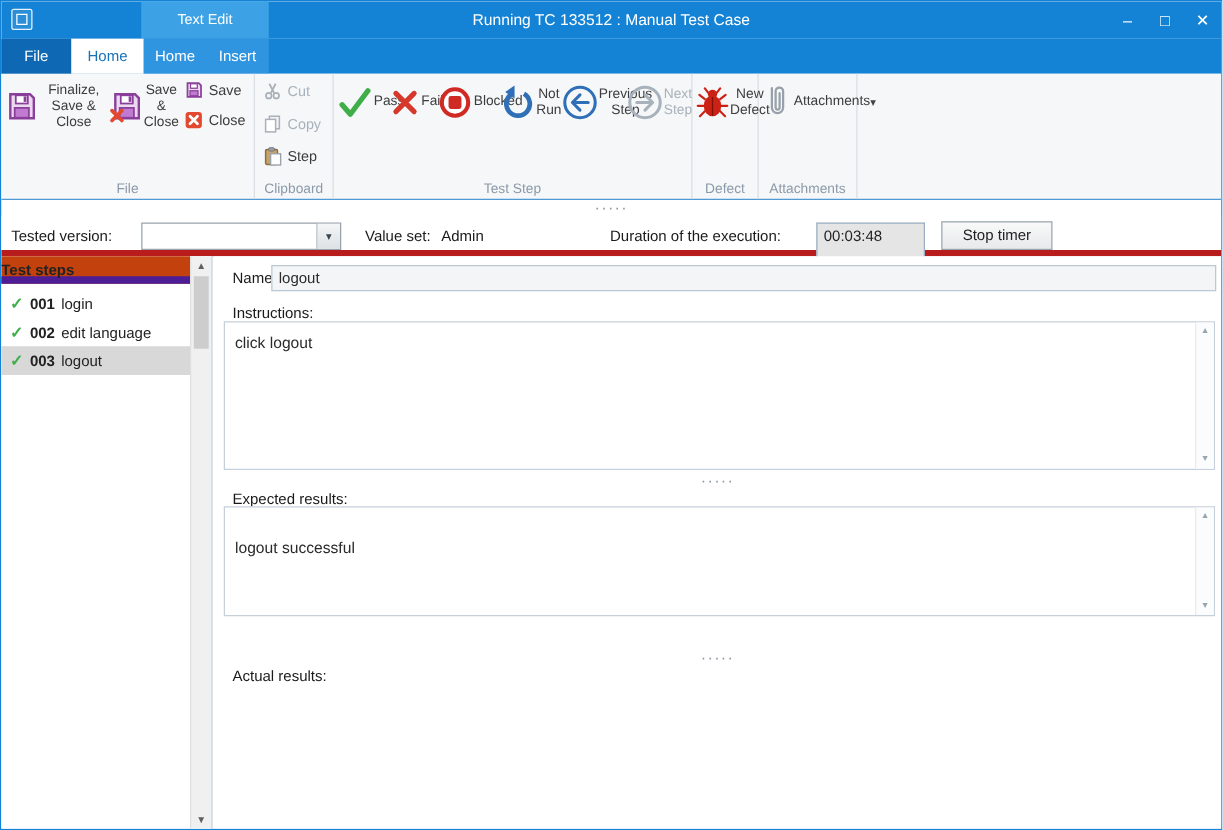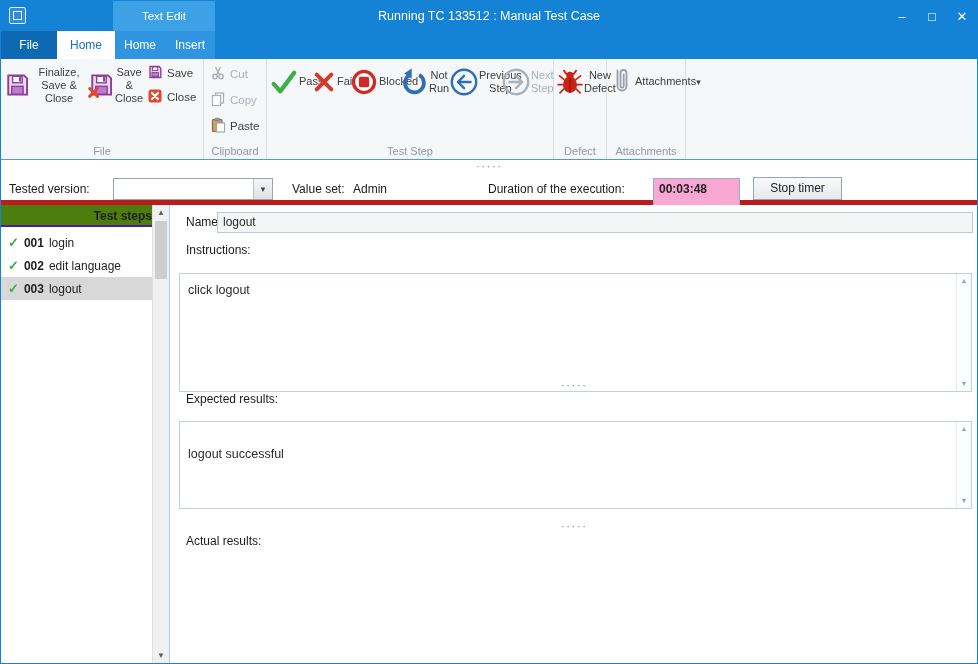--- a/index.html
+++ b/index.html
@@ -41,42 +41,42 @@
   
   .hsplit { position:absolute; left:0; right:0; text-align:center; color:#8d97a1; font-size:13px; letter-spacing:1px; height:13px; line-height:11px; }
   .split1 { top:159px; }
 
   
   .formrow { position:absolute; top:172px; left:0; right:0; height:32px; background:#fff; border-bottom:5px solid #b91c1c; }
   .frm-lbl { position:absolute; top:9px; font-size:12px; color:#1a1a1a; }
   .combo { position:absolute; left:112px; top:5px; width:160px; height:22px; background:#fff; border:1px solid #98a3ab; }
   .combo-val { position:absolute; left:4px; top:3px; font-size:12px; }
   .combo-btn { position:absolute; right:0; top:0; width:19px; height:100%; background:linear-gradient(#f4f5f6,#dde2e6); border-left:1px solid #b9c0c6; text-align:center; font-size:9px; color:#3c4650; line-height:20px; }
-  .input-duration { position:absolute; left:652px; top:5px; width:87px; height:32px; border:1px solid #9ab0c2; background:#f9a8d4; line-height:20px; padding:0 5px; font-size:12px;font-weight:bold; }
+  .input-duration { position:absolute; left:652px; top:5px; width:87px; height:32px; border:1px solid #9ab0c2; background:#e5e5e5; line-height:20px; padding:0 5px; font-size:12px; }
   .btn-stop { position:absolute; left:752px; top:4px; width:89px; height:23px; border:1px solid #97a4ad; background:linear-gradient(#f9f9f9,#e7e9eb); text-align:center; line-height:21px; font-size:12px; color:#222; }
 
   
   .content { position:absolute; top:204px; bottom:0; left:0; right:0; }
 
   .steps-panel { position:absolute; left:0; top:0; bottom:0; width:169px; background:#fff; border-right:1px solid #b9cad8; }
-  .steps-header { height:22px; line-height:22px; text-align:right; font-weight:bold; font-size:12px; background:#4d7c0f; border-bottom:2px solid #4c1d95; margin-right:17px; }
+  .steps-header { height:22px; line-height:22px; text-align:left; font-weight:bold; font-size:12px; background:#c2410c; border-bottom:6px solid #4c1d95; margin-right:17px; }
   .steps-list { position:absolute; top:26px; left:0; right:17px; bottom:0; }
   .step-item { height:23px; display:flex; align-items:center; padding-left:7px; gap:5px; font-size:12px; }
   .step-item.selected { background:#d8d8d8; }
   .step-check { color:#3fae49; font-weight:bold; font-size:13px; }
   .step-num { font-weight:bold; }
   .vscrollbar { position:absolute; right:0; top:0; bottom:0; width:17px; background:#f0f0f0; border-left:1px solid #e0e0e0; }
   .sarr { position:absolute; left:0; right:0; height:15px; text-align:center; font-size:8px; color:#606060; line-height:15px; }
   .sarr.up { top:0; } .sarr.down { bottom:0; }
   .sthumb { position:absolute; left:2px; right:2px; top:16px; height:58px; background:#cdcdcd; }
 
   .main { position:absolute; left:170px; top:0; right:0; bottom:0; background:#fff; }
   .field-label { position:absolute; font-size:12px; color:#1a1a1a; }
   .name-box { position:absolute; left:46px; right:4px; top:7px; height:21px; background:#f3f5f7; border:1px solid #bcc9d4; line-height:19px; padding:0 5px; font-size:12px; color:#2b2b2b; }
-  .textbox { position:absolute; left:8px; right:5px; border:1px solid #c6d0da; background:#fff;margin-top:16px; }
+  .textbox { position:absolute; left:8px; right:5px; border:1px solid #c6d0da; background:#fff; }
   .tb-text { position:absolute; top:8px; left:8px; right:22px; font-size:12.5px; white-space:pre-wrap; color:#2b2b2b; line-height:1.3; }
   .tb-scroll { position:absolute; top:0; bottom:0; right:0; width:15px; background:#fbfcfd; border-left:1px solid #e8ecef; }
   .tb-arr { position:absolute; left:0; right:0; height:12px; text-align:center; font-size:7px; color:#9aa4ad; line-height:12px; }
   .tb-arr.up{top:1px;} .tb-arr.down{bottom:1px;}
   .caret { display:inline-block; width:1px; height:14px; background:#1a1a1a; margin-left:1px; vertical-align:-2px; }
 
   .box-instructions { top:52px; height:119px; }
   .box-expected { top:200px; height:88px; }
   .box-actual { top:343px; bottom:4px; }
   .split2 { top:174px; } .split3 { top:315px; }
@@ -173,21 +173,21 @@
                 <rect x="2.5" y="4.5" width="8" height="10" fill="#fff" stroke="#a9b0b8" stroke-width="1.2"></rect>
               </svg></span>
           <span>Copy</span>
         </div>
         <div class="smallbtn">
           <span><svg width="16" height="16" viewBox="0 0 16 16">
                 <rect x="2.5" y="2.5" width="9.5" height="12" rx="1" fill="#c9a36a" stroke="#8d6f3f" stroke-width="1.2"></rect>
                 <rect x="5" y="1.2" width="4.5" height="2.6" rx="0.8" fill="#9aa2aa" stroke="#70777e" stroke-width="0.8"></rect>
                 <rect x="6.5" y="6" width="8" height="9" fill="#fff" stroke="#9aa2aa" stroke-width="1.1"></rect>
               </svg></span>
-          <span>Paste</span>
+          <span>Step</span>
         </div>
       </div>
       <div class="rgroup-label">Clipboard</div>
     </div>
 
     <div class="rgroup">
       <div class="bigbtn w42">
         <span class="ic">
             <svg width="30" height="30" viewBox="0 0 32 32">
               <path d="M5 18 L12 26 L27 6" fill="none" stroke="#3fae49" stroke-width="4.5" stroke-linecap="round" stroke-linejoin="round"></path>

